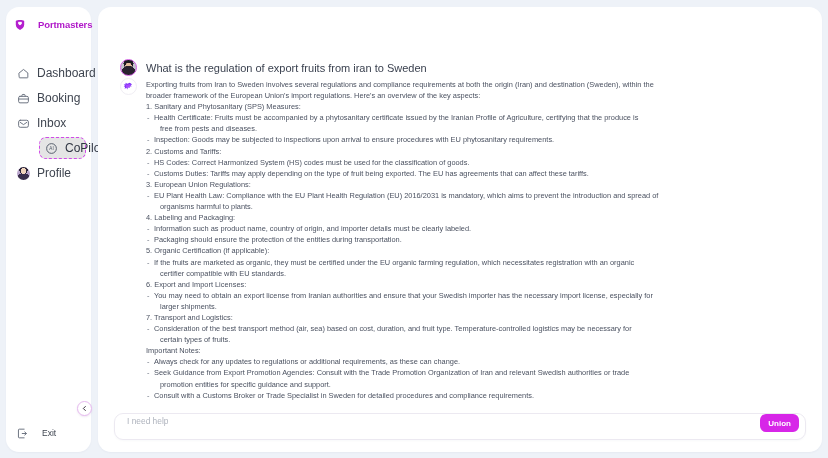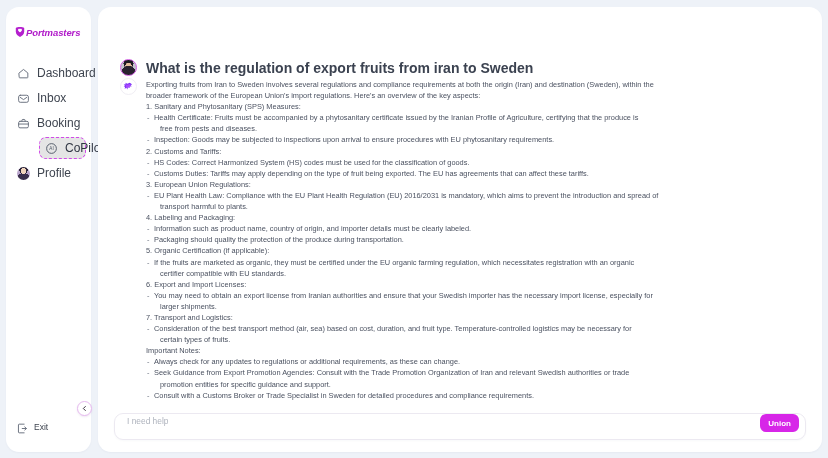--- a/index.html
+++ b/index.html
@@ -24,25 +24,24 @@
     background: #ffffff;
     border-radius: 13px;
     display: flex;
     flex-direction: column;
     padding: 9px 0 8px 0;
     flex: none;
     box-shadow: 0 1px 2px rgba(40,60,90,0.04);
   }
   .brand {
     display: flex;
-    align-items: flex-end;
-    gap: 0;
+    align-items: flex-start;
+    gap: 12px;
     padding: 3px 0 0 8px;
     height: 22px;
-    font-style: italic;
   }
   .brand-mark { width: 12px; height: 12px; flex: none; display:block; }
   .brand-name {
     font-size: 9.5px;
     font-weight: bold;
     color: #b019c9;
     letter-spacing: -0.1px;
     white-space: nowrap;
   }
   .nav {
@@ -89,21 +88,22 @@
     background:
       radial-gradient(circle at 50% 32%, #f0d3bb 0 26%, transparent 27%),
       radial-gradient(circle at 50% 95%, #3a2f4d 0 46%, transparent 47%),
       radial-gradient(circle at 50% 22%, #2b2338 0 34%, transparent 35%),
       linear-gradient(#c9b9d8, #a98fc0);
     flex: none;
   }
   .sidebar-spacer { flex: 1 1 auto; }
   .exit-row {
     display: flex;
-    gap: 5px;
+    align-items: center;
+    gap: 13px;
     padding: 0 10px;
     height: 22px;
     cursor: pointer;
   }
   .exit-row .ico { width: 13px; height: 13px; color: #6b7280; flex:none;
                    display:flex; align-items:center; justify-content:center;}
   .exit-label { font-size: 8.5px; color: #3f4550; }
 
   
   .main {
@@ -143,25 +143,24 @@
     border-radius: 50%;
     flex: none;
     background: #ffffff;
     border: 1px solid #f0eef4;
     display: flex;
     align-items: center;
     justify-content: center;
   }
   .bot-avatar svg { display: block; }
   .user-text {
-    font-size: 14px;
+    font-size: 11px;
     color: #3b4250;
     line-height: 13px;
     padding-top: 3px;
-    font-weight: bold;
   }
   .bot-body {
     font-size: 7.4px;
     color: #4a5160;
     line-height: 11.1px;
     padding-top: 1px;
     max-width: 592px;
   }
   .bot-body .p { margin: 0; }
   .bot-body .num { margin: 0; }
@@ -256,36 +255,36 @@
           <svg width="13" height="13" viewBox="0 0 24 24" fill="none" stroke="currentColor" stroke-width="1.8" stroke-linecap="round" stroke-linejoin="round">
             <path d="M4 11 L12 4.5 L20 11 V19 a1 1 0 0 1-1 1 H5 a1 1 0 0 1-1-1 z"></path>
           </svg>
         </span>
         <span class="nav-label">Dashboard</span>
       </div>
 
       <div class="nav-item">
         <span class="ico">
           <svg width="13" height="13" viewBox="0 0 24 24" fill="none" stroke="currentColor" stroke-width="1.8" stroke-linecap="round" stroke-linejoin="round">
-            <rect x="3" y="6" width="18" height="13" rx="3"></rect>
-            <path d="M6 10 l6 4 6-4"></path>
+            <rect x="3" y="8" width="18" height="12" rx="2.5"></rect>
+            <path d="M9 8 V6.5 a2 2 0 0 1 2-2 h2 a2 2 0 0 1 2 2 V8"></path>
+            <path d="M3 13 h18"></path>
           </svg>
         </span>
-        <span class="nav-label">Inbox</span>
+        <span class="nav-label">Booking</span>
       </div>
 
       <div class="nav-item">
         <span class="ico">
           <svg width="13" height="13" viewBox="0 0 24 24" fill="none" stroke="currentColor" stroke-width="1.8" stroke-linecap="round" stroke-linejoin="round">
-            <rect x="3" y="8" width="18" height="12" rx="2.5"></rect>
-            <path d="M9 8 V6.5 a2 2 0 0 1 2-2 h2 a2 2 0 0 1 2 2 V8"></path>
-            <path d="M3 13 h18"></path>
+            <rect x="3" y="6" width="18" height="13" rx="3"></rect>
+            <path d="M6 10 l6 4 6-4"></path>
           </svg>
         </span>
-        <span class="nav-label">Booking</span>
+        <span class="nav-label">Inbox</span>
       </div>
 
       <div class="nav-item active">
         <span class="ico">
           <svg width="13" height="13" viewBox="0 0 24 24" fill="none" stroke="currentColor" stroke-width="1.7">
             <circle cx="12" cy="12" r="9"></circle>
             <text x="12" y="15.4" font-size="8.5" font-family="Liberation Sans, sans-serif" text-anchor="middle" fill="currentColor" stroke="none">AI</text>
           </svg>
         </span>
         <span class="nav-label">CoPilot</span>
@@ -339,24 +338,24 @@
             <div class="p">broader framework of the European Union's import regulations. Here's an overview of the key aspects:</div>
             <div class="num">1. Sanitary and Phytosanitary (SPS) Measures:</div>
             <div class="sub">Health Certificate: Fruits must be accompanied by a phytosanitary certificate issued by the Iranian Profile of Agriculture, certifying that the produce is</div>
             <div class="cont" style="padding-left: 14px;">free from pests and diseases.</div>
             <div class="sub">Inspection: Goods may be subjected to inspections upon arrival to ensure procedures with EU phytosanitary requirements.</div>
             <div class="num">2. Customs and Tariffs:</div>
             <div class="sub">HS Codes: Correct Harmonized System (HS) codes must be used for the classification of goods.</div>
             <div class="sub">Customs Duties: Tariffs may apply depending on the type of fruit being exported. The EU has agreements that can affect these tariffs.</div>
             <div class="num">3. European Union Regulations:</div>
             <div class="sub">EU Plant Health Law: Compliance with the EU Plant Health Regulation (EU) 2016/2031 is mandatory, which aims to prevent the introduction and spread of</div>
-            <div class="cont" style="padding-left: 14px;">transport harmful to plants.</div>
+            <div class="cont" style="padding-left: 14px;">organisms harmful to plants.</div>
             <div class="num">4. Labeling and Packaging:</div>
             <div class="sub">Information such as product name, country of origin, and importer details must be clearly labeled.</div>
-            <div class="sub">Packaging should quality the protection of the produce during transportation.</div>
+            <div class="sub">Packaging should ensure the protection of the entities during transportation.</div>
             <div class="num">5. Organic Certification (if applicable):</div>
             <div class="sub">If the fruits are marketed as organic, they must be certified under the EU organic farming regulation, which necessitates registration with an organic</div>
             <div class="cont" style="padding-left: 14px;">certifier compatible with EU standards.</div>
             <div class="num">6. Export and Import Licenses:</div>
             <div class="sub">You may need to obtain an export license from Iranian authorities and ensure that your Swedish importer has the necessary import license, especially for</div>
             <div class="cont" style="padding-left: 14px;">larger shipments.</div>
             <div class="num">7. Transport and Logistics:</div>
             <div class="sub">Consideration of the best transport method (air, sea) based on cost, duration, and fruit type. Temperature-controlled logistics may be necessary for</div>
             <div class="cont" style="padding-left: 14px;">certain types of fruits.</div>
             <div class="p">Important Notes:</div>

